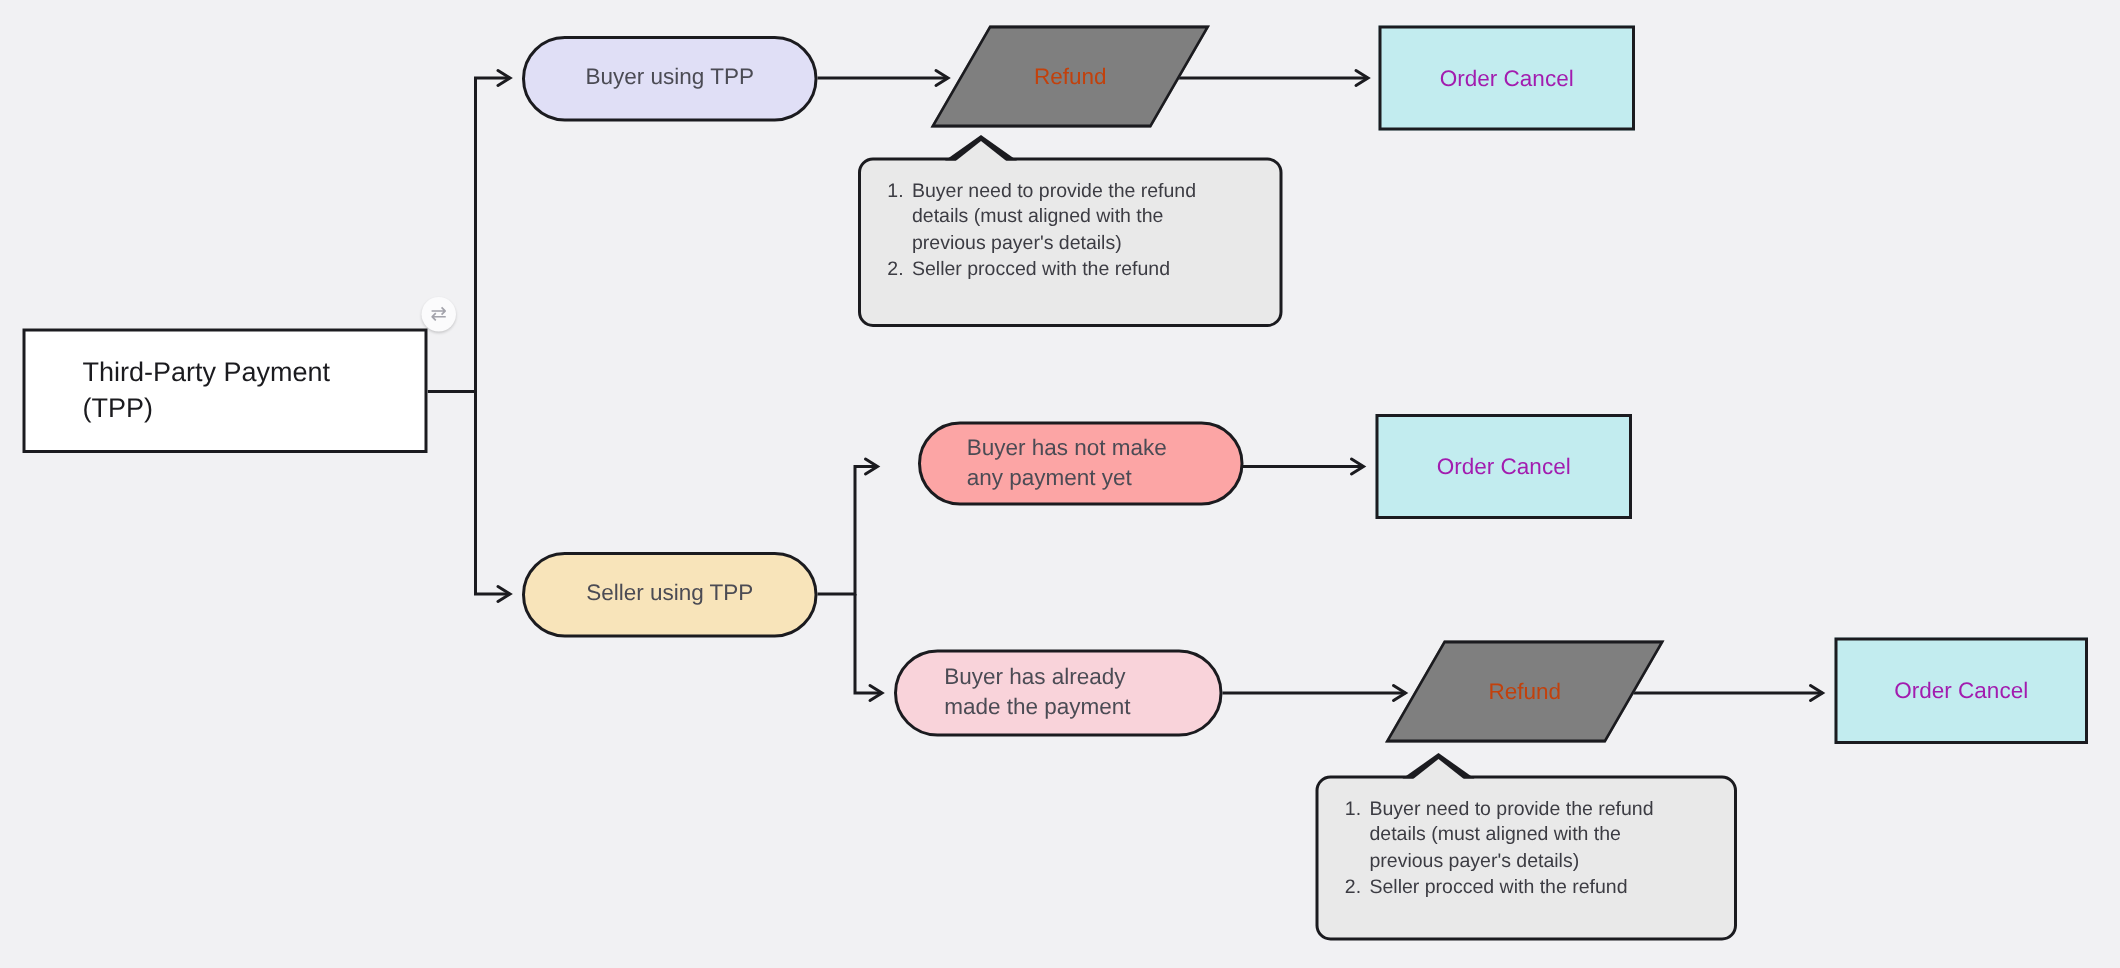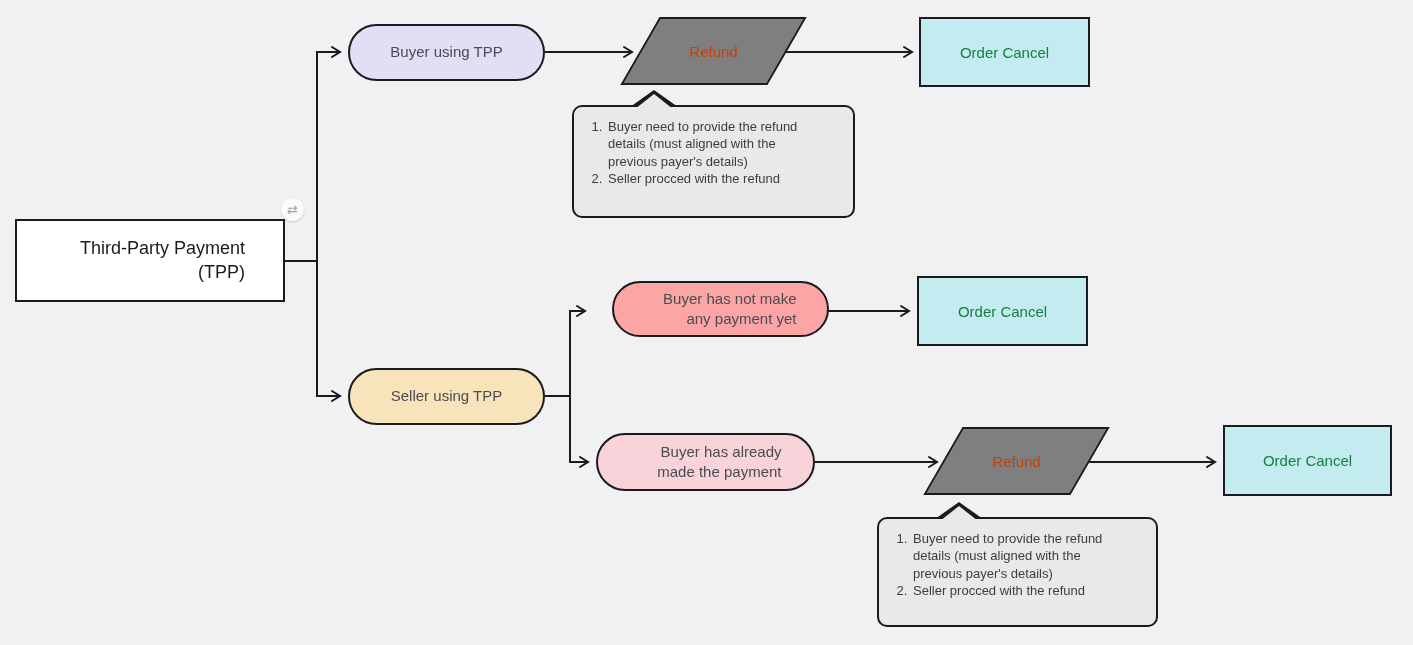--- a/index.html
+++ b/index.html
@@ -1,25 +1,25 @@
 <!DOCTYPE html>
 <html><head>
 <meta charset="utf-8">
 <style>
   html,body{margin:0;padding:0;}
   body{font-family:"Liberation Sans",sans-serif;background:#f1f1f3;}
   .canvas{position:relative;width:1413px;height:645px;background:#f1f1f3;overflow:hidden;}
   .edges{position:absolute;left:0;top:0;width:1413px;height:645px;z-index:1;}
   .edges path{fill:none;stroke:#1b1b1f;stroke-width:2;}
-  .node{position:absolute;z-index:2;box-sizing:border-box;display:flex;align-items:center;justify-content:center;text-align:right;}
+  .node{position:absolute;z-index:2;box-sizing:border-box;display:flex;align-items:center;justify-content:center;text-align:left;}
   .root{background:#ffffff;border:2px solid #1b1b1f;font-size:18px;color:#1b1b1f;line-height:1.3;}
   .root .txt{max-width:190px;}
   .pill{border:2px solid #1b1b1f;border-radius:32px;font-size:15px;color:#4b4b54;line-height:1.35;}
   .pill .txt{max-width:152px;}
-  .cancel{background:#c2ecef;border:2px solid #1b1b1f;font-size:15px;color:#15803d;}
+  .cancel{background:#c2ecef;border:2px solid #1b1b1f;font-size:15px;color:#a21caf;}
   .para{position:absolute;z-index:2;}
   .para .shape{position:absolute;left:0;top:0;width:100%;height:100%;background:#7f7f7f;border:2px solid #1b1b1f;box-sizing:border-box;transform:skewX(-30deg);}
   .para .label{position:relative;width:100%;height:100%;display:flex;align-items:center;justify-content:center;color:#c2410c;font-size:15px;}
   .note{position:absolute;z-index:2;box-sizing:border-box;background:#e9e9e9;border:2px solid #1b1b1f;border-radius:10px;font-size:13px;color:#3c3c43;}
   .note::before{content:"";position:absolute;top:-17px;left:calc(var(--ax) - 24px);width:0;height:0;
     border-left:24px solid transparent;border-right:24px solid transparent;border-bottom:17px solid #1b1b1f;}
   .note::after{content:"";position:absolute;top:-13px;left:calc(var(--ax) - 19px);width:0;height:0;
     border-left:19px solid transparent;border-right:19px solid transparent;border-bottom:15px solid #e9e9e9;}
   .note ol{margin:0;padding:11px 45px 10px 32px;line-height:1.34;}
   .note li{padding-left:2px;}

